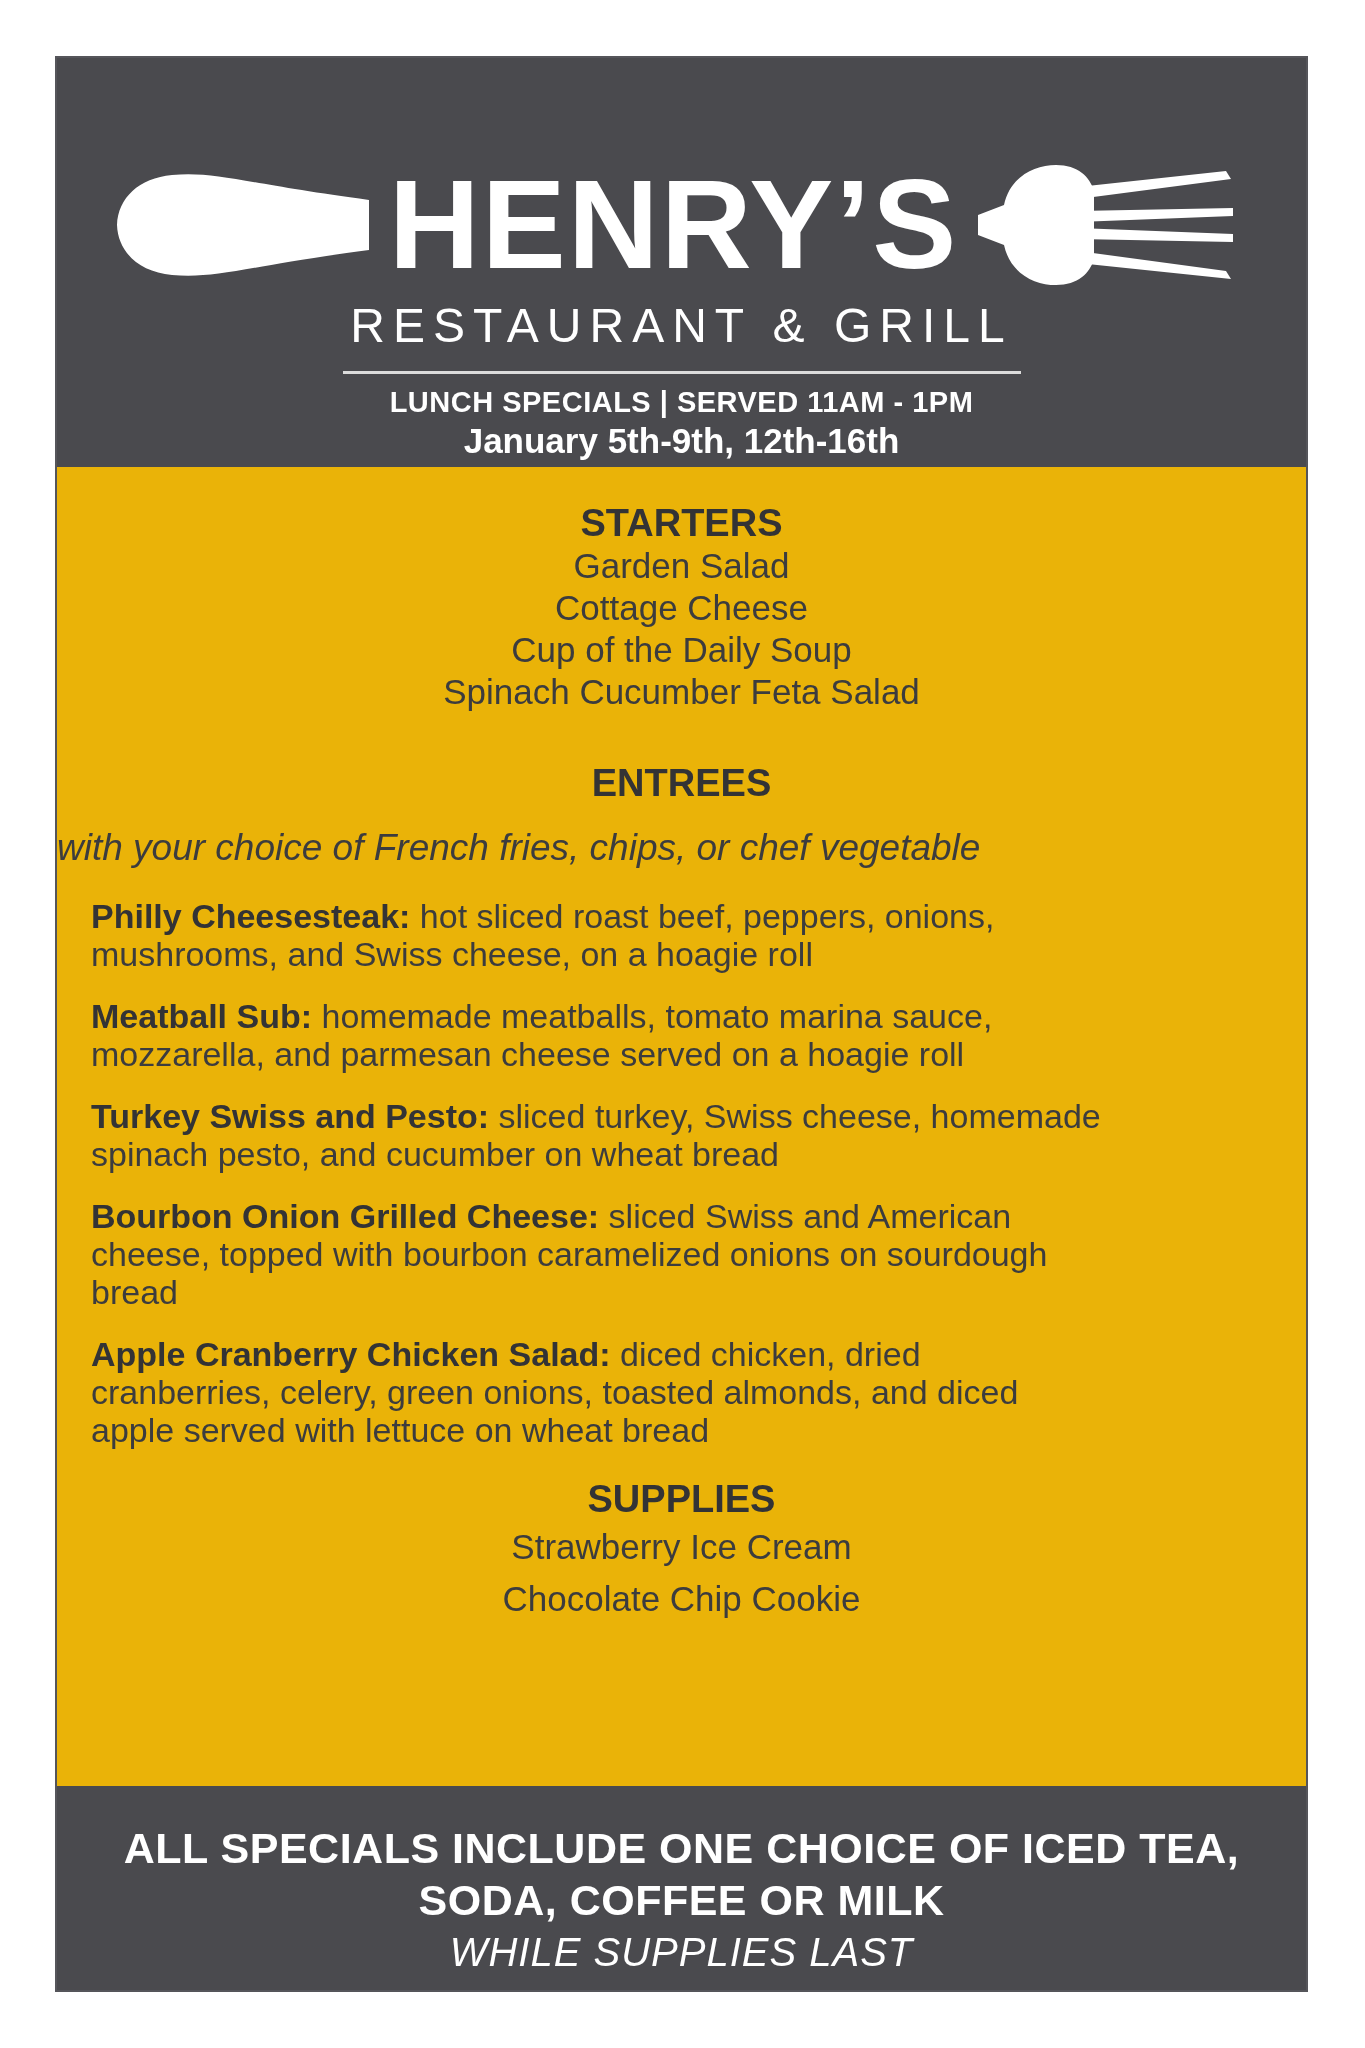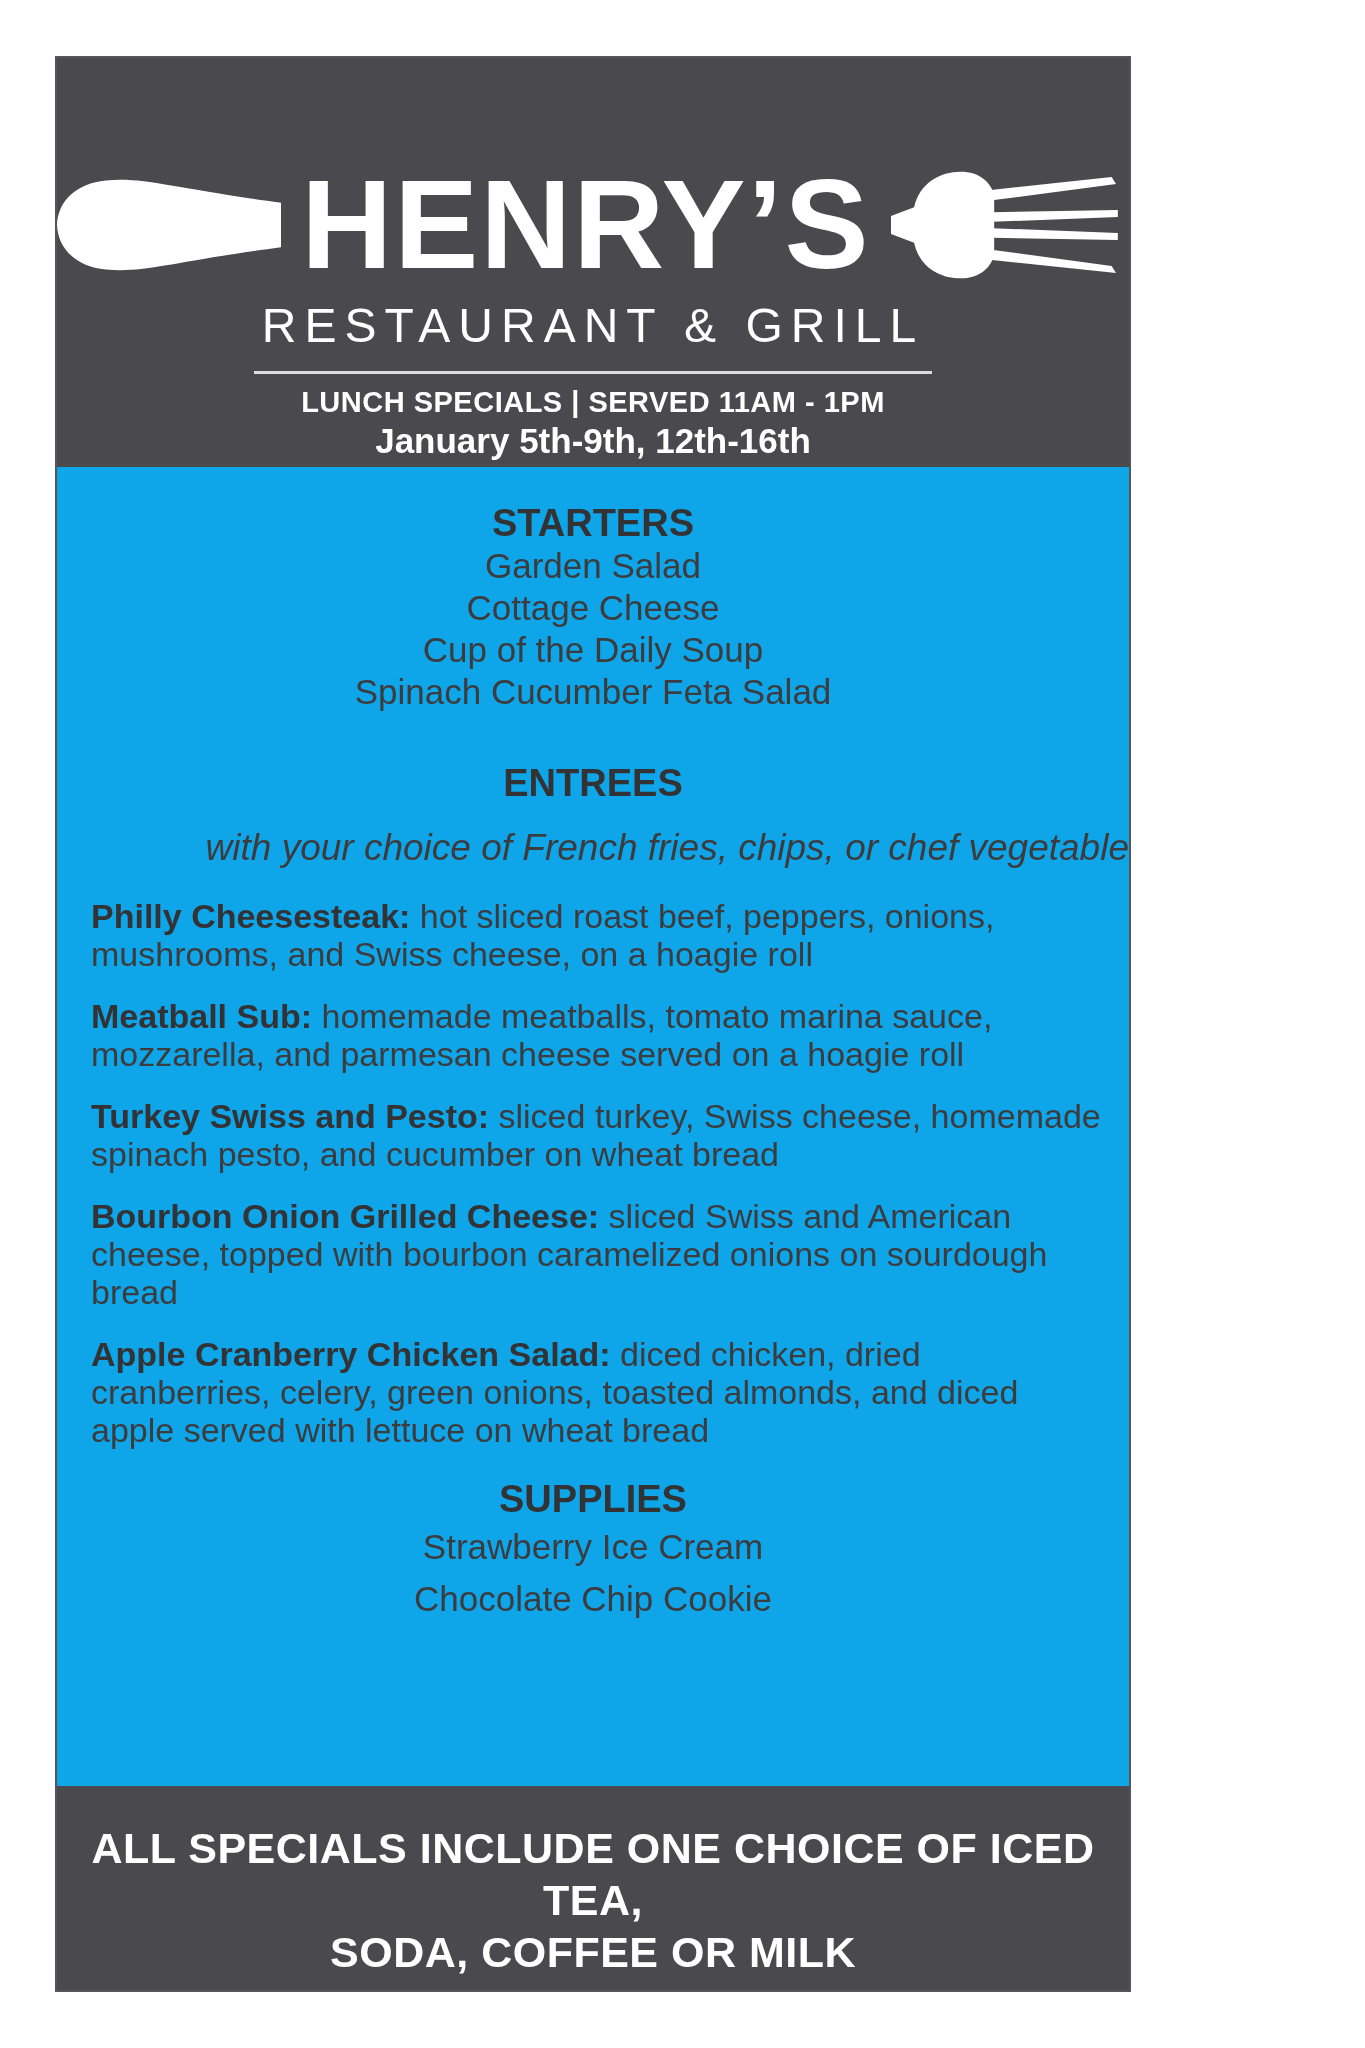--- a/index.html
+++ b/index.html
@@ -5,26 +5,26 @@
   html, body { margin: 0; padding: 0; }
   body {
     width: 1365px; height: 2048px;
     background: #ffffff;
     font-family: "Liberation Sans", sans-serif;
     position: relative;
   }
   .menu-frame {
     position: absolute;
     left: 55px; top: 56px;
-    width: 1076px; height: 1936px;
+    width: 1253px; height: 1936px;
     border: 2px solid #55555a;
     box-sizing: border-box;
     display: flex;
     flex-direction: column;
-    background: #0ea5e9;
+    background: #eab308;
     overflow: hidden;
   }
   
   .header {
     background: #4a4a4e;
     height: 409px;
     flex: 0 0 auto;
     color: #ffffff;
     text-align: center;
   }
@@ -81,21 +81,21 @@
     color: #333335;
   }
   .starters .section-title { margin-top: 34px; }
   .center-item {
     text-align: center;
     font-size: 35px;
     line-height: 42px;
   }
   .entrees .section-title { margin-top: 48px; }
   .entrees-note {
-    text-align: right;
+    text-align: left;
     font-style: italic;
     font-size: 37px;
     margin-top: 22px;
     color: #3c3c3e;
   }
   .entrees-list { margin: 28px 0 0 34px; width: 1010px; }
   .entree {
     font-size: 34px;
     line-height: 38px;
     margin-bottom: 24px;

